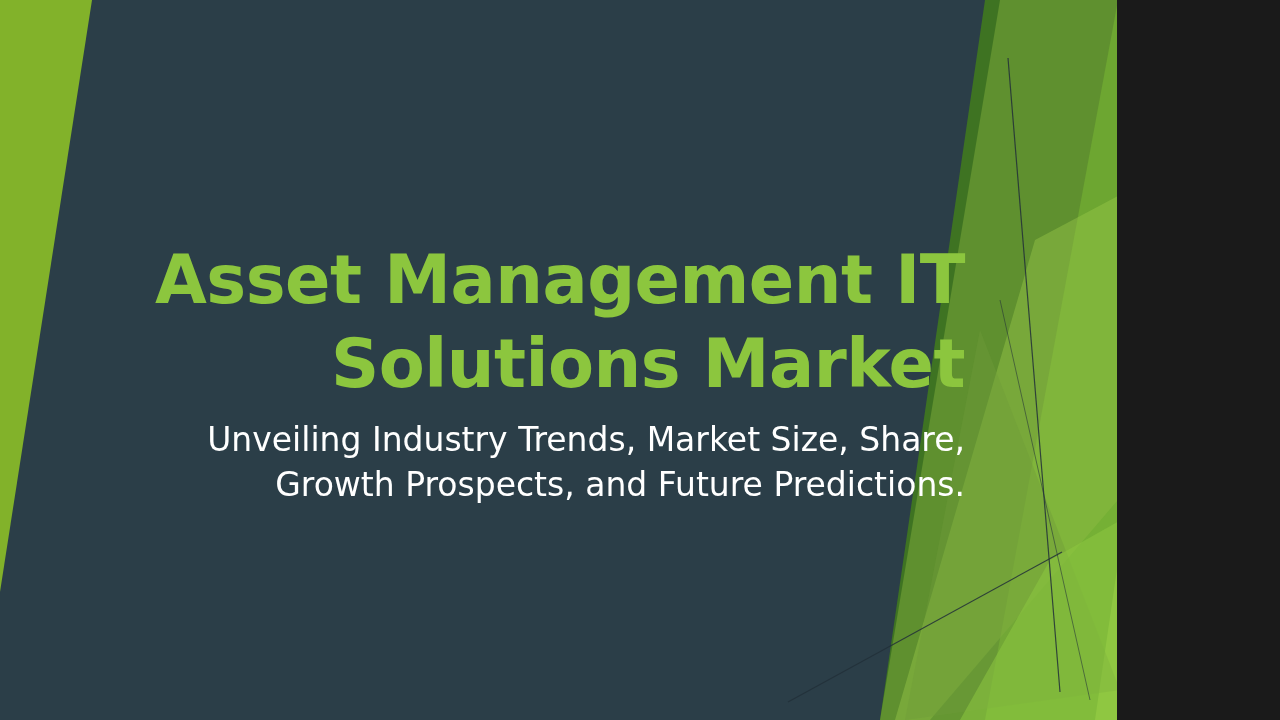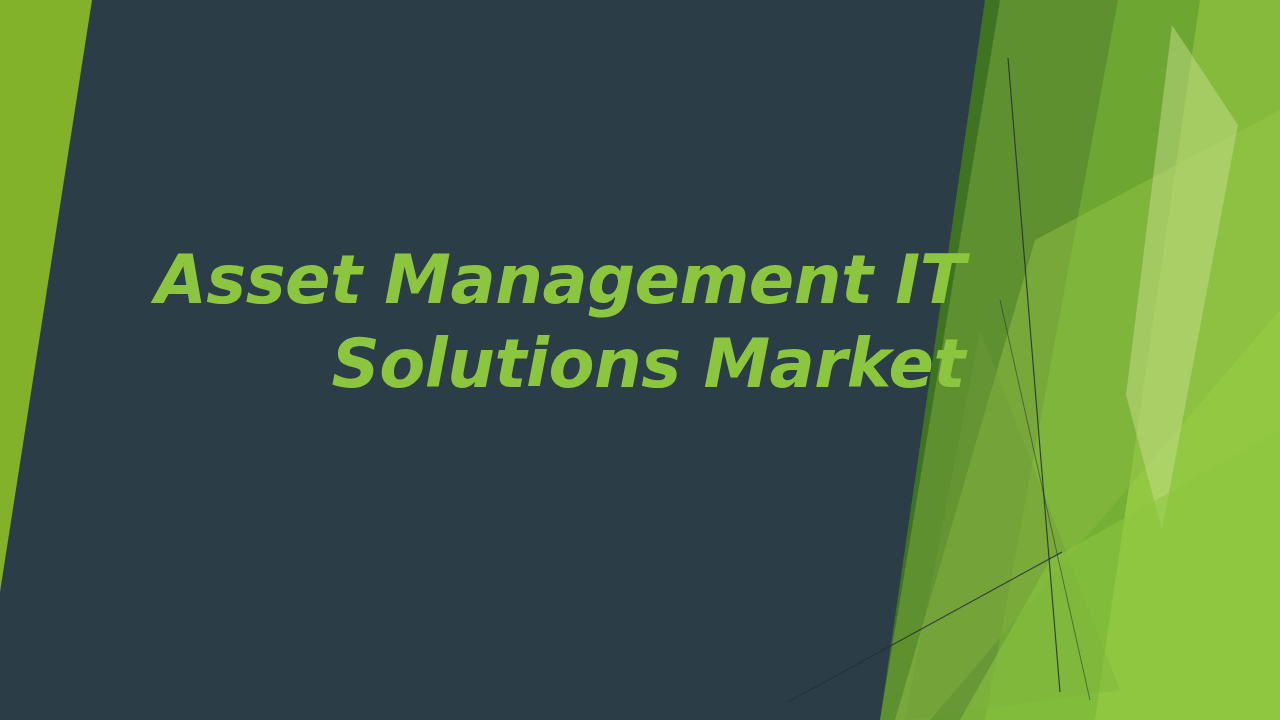--- a/index.html
+++ b/index.html
@@ -2,26 +2,25 @@
 <html><head>
 <meta charset="utf-8">
 <style>
   html, body {
     margin: 0;
     padding: 0;
     background: #1a1a1a;
   }
   #slide {
     position: relative;
-    width: 1280px;
+    width: 1117px;
     height: 720px;
     overflow: hidden;
     background: #6d28d9;
     font-family: "DejaVu Sans", "Liberation Sans", sans-serif;
-    font-style: italic;
   }
   #decor {
     position: absolute;
     inset: 0;
     width: 1280px;
     height: 720px;
     display: block;
   }
   #text-block {
     position: absolute;
@@ -76,15 +75,17 @@
     </g>
 
     <line x1="1008" y1="58" x2="1060" y2="692" stroke="#223039" stroke-width="1.2" opacity="0.85"></line>
     <line x1="788" y1="702" x2="1062" y2="552" stroke="#223039" stroke-width="1.2" opacity="0.85"></line>
     <line x1="1000" y1="300" x2="1090" y2="700" stroke="#223039" stroke-width="1" opacity="0.55"></line>
   </svg>
 
   <div id="text-block">
     <h1 id="slide-title">Asset Management IT
 Solutions Market</h1>
+    <p id="slide-subtitle">Unveiling Industry Trends, Market Size, Share,
+Growth Prospects, and Future Predictions.</p>
   </div>
 
 </div>
 
 </body></html>

